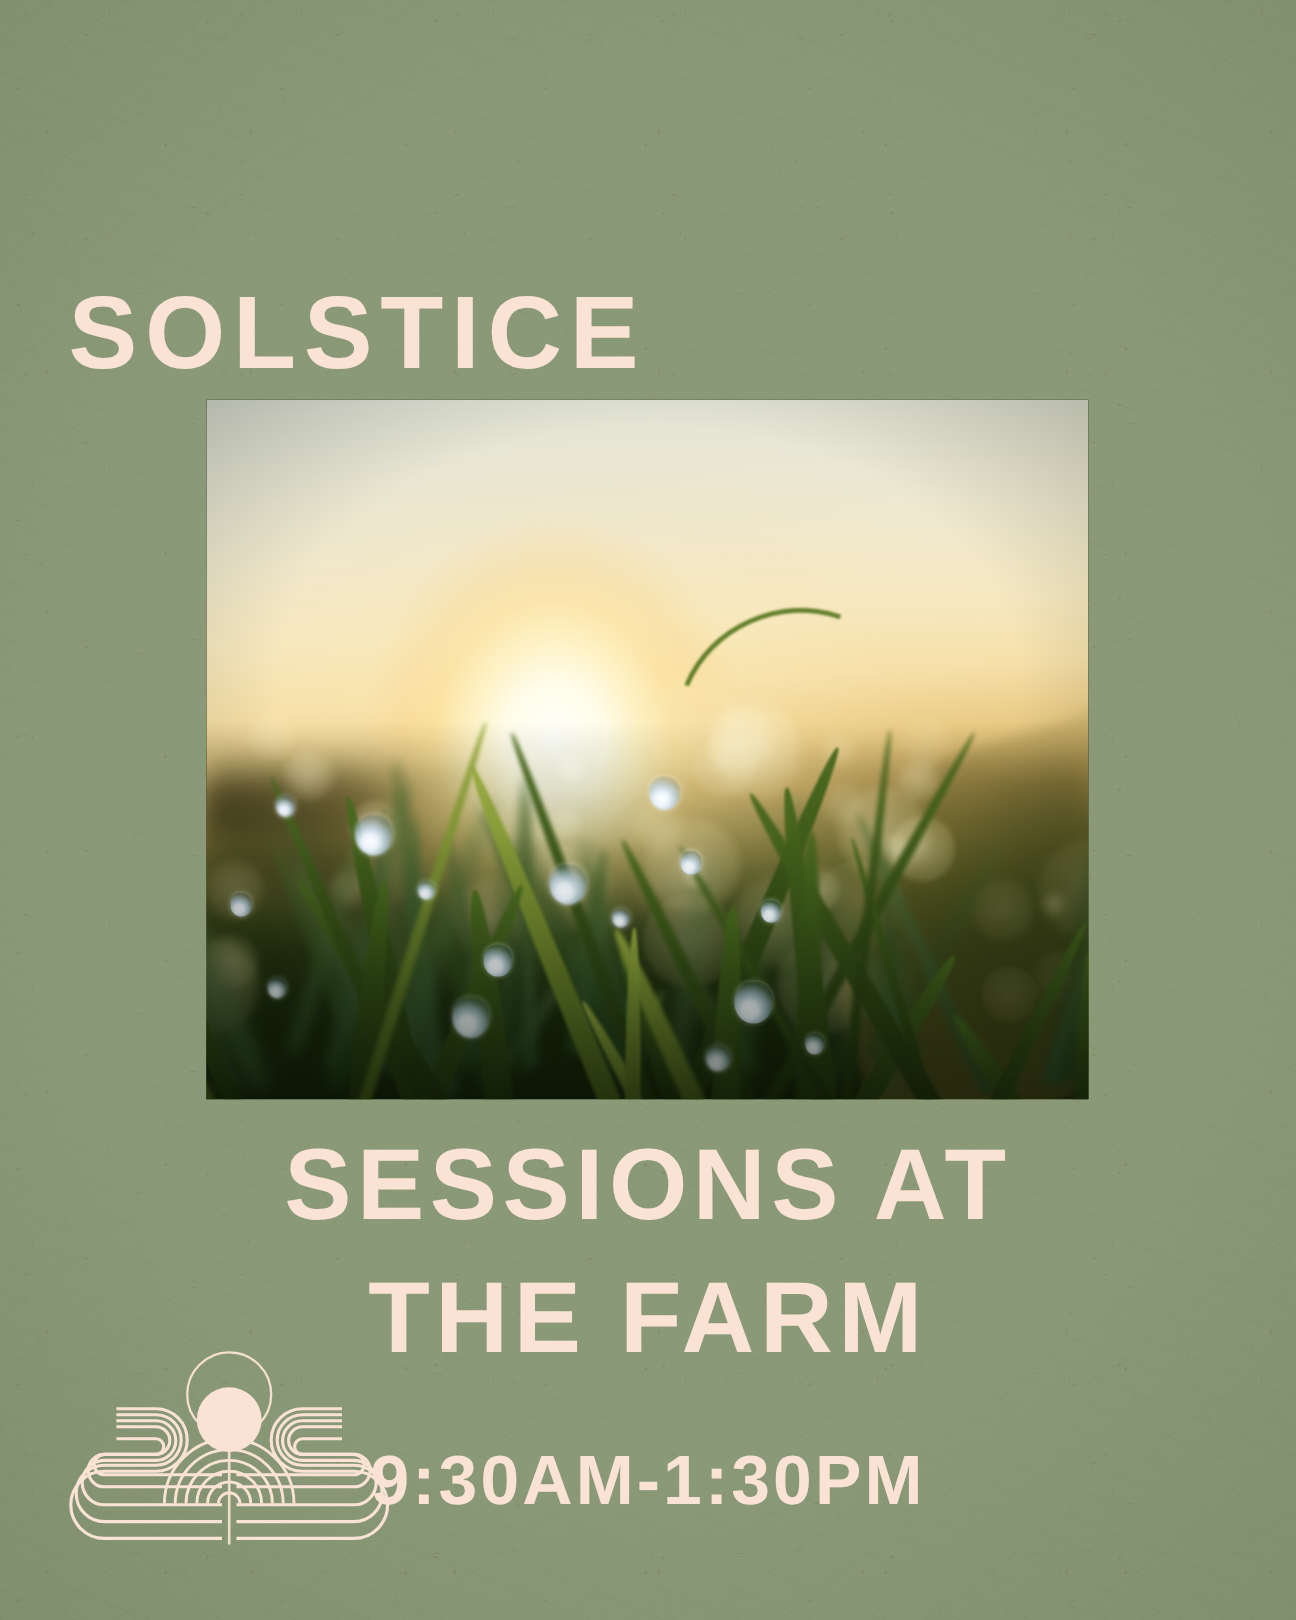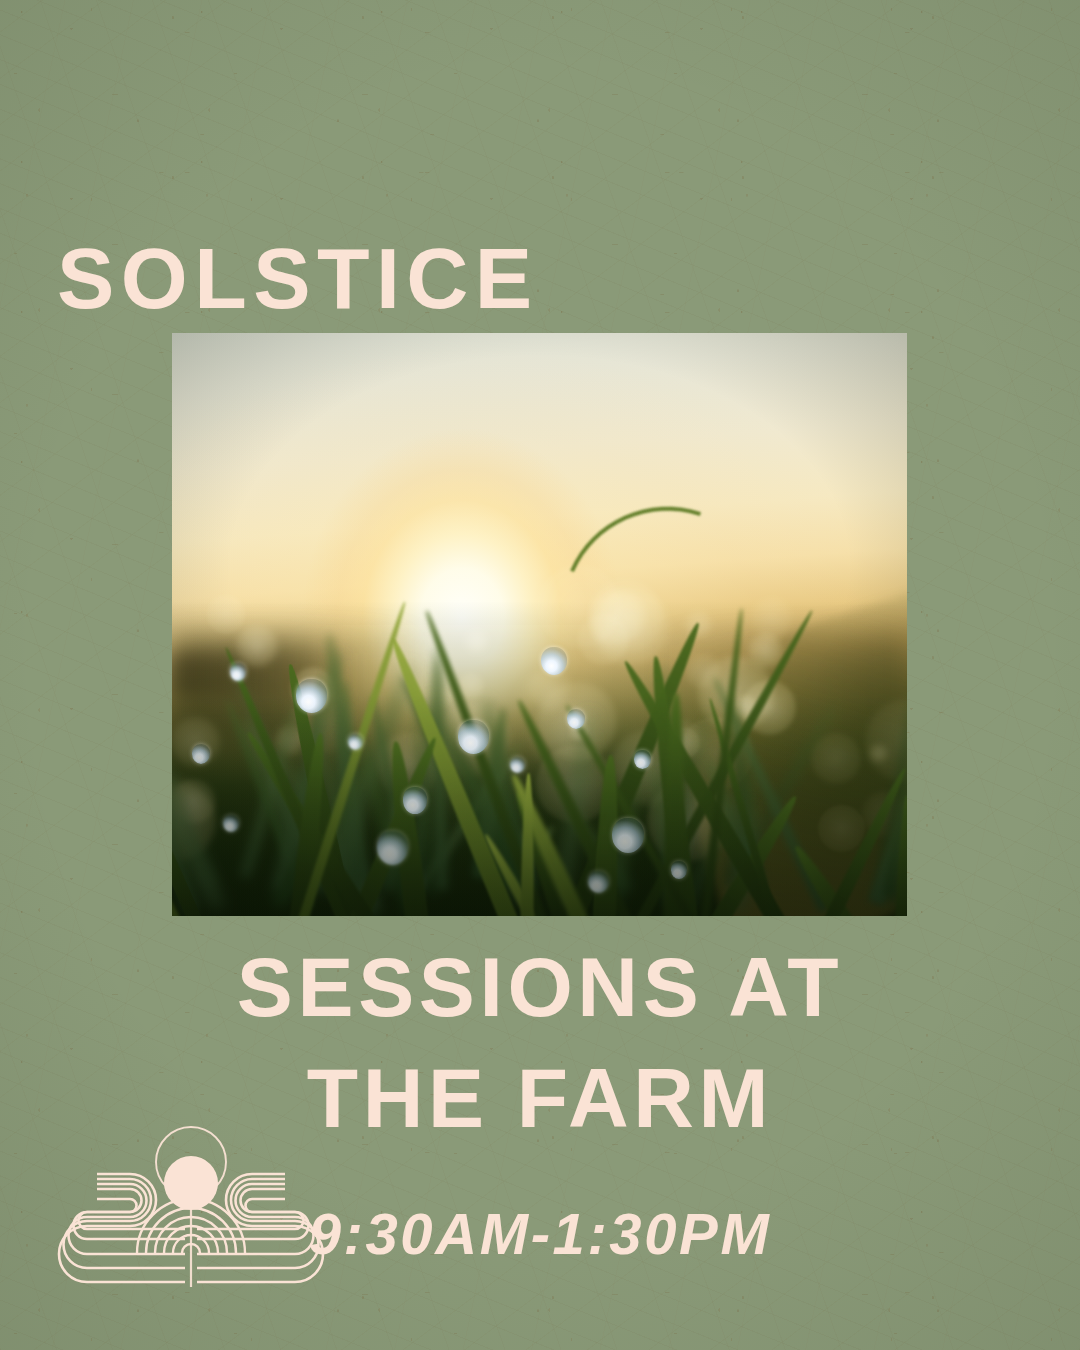--- a/index.html
+++ b/index.html
@@ -98,21 +98,20 @@
     white-space: normal;
     padding: 0 58px;
     box-sizing: border-box;
   }
   #time {
     left: 0; right: 0;
     top: 1205px;
     text-align: center;
     font-size: 58px;
     letter-spacing: .045em;
-    font-style: italic;
   }
 
   
   #photo {
     position: absolute;
     left: 172px;
     top: 333px;
     width: 735px;
     height: 583px;
     z-index: 9;

